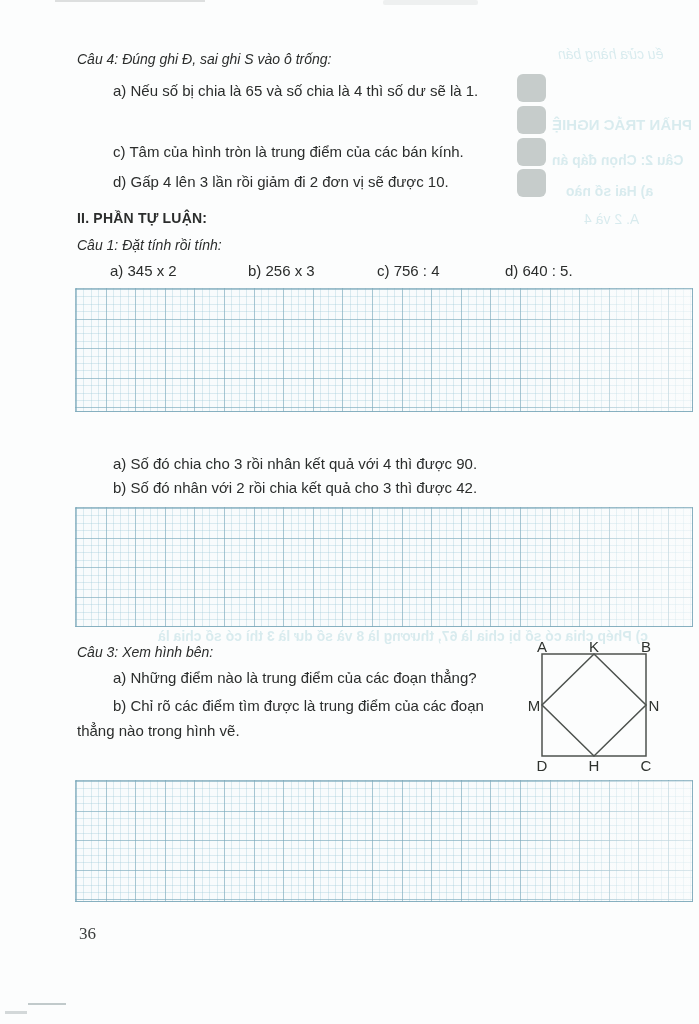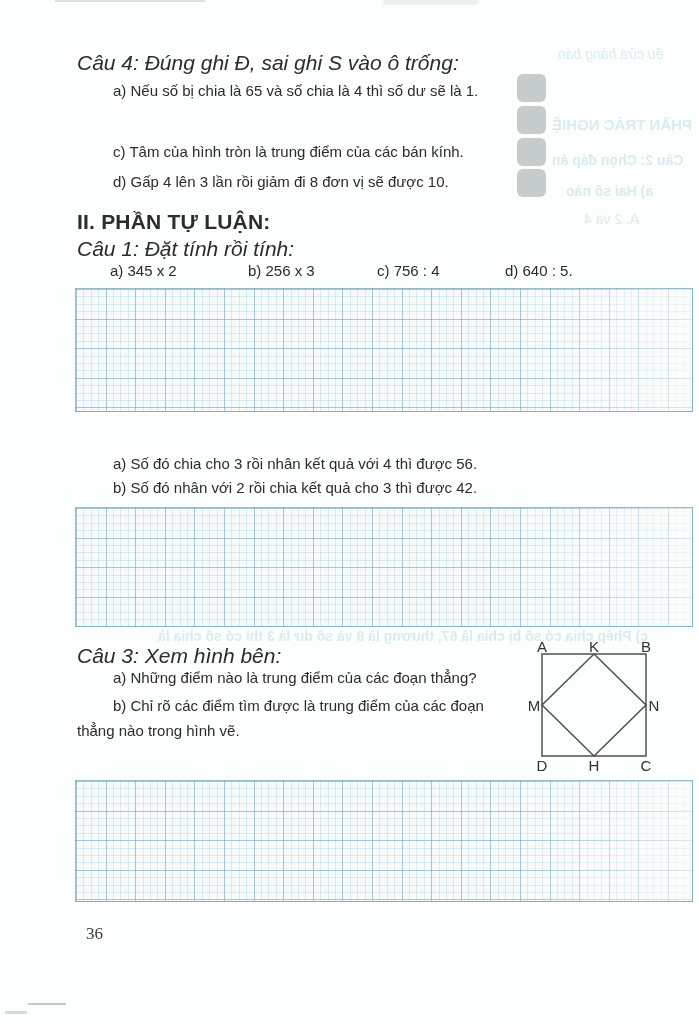--- a/index.html
+++ b/index.html
@@ -5,21 +5,21 @@
   html,body{margin:0;padding:0;background:#e8e8e8;}
   #page{
     position:relative;width:699px;height:1024px;margin:0 auto;
     background:#fcfdfd;overflow:hidden;
     font-family:"Liberation Sans","DejaVu Sans",sans-serif;
     color:#2b2d2c;font-size:15px;
   }
   .abs{position:absolute;}
   .it{font-style:italic;}
   .b{font-weight:bold;}
-  .heading{font-size:21px;white-space:nowrap;}
+  .heading{font-size:14px;white-space:nowrap;}
   .item{white-space:nowrap;}
   .answer-box{
     width:29px;height:28px;border-radius:6px;background:#c6cccb;
   }
   .grid{
     background-color:#f8fbfc;
     border:1px solid rgba(124,168,186,.75);
     background-image:
       repeating-linear-gradient(to right, rgba(124,168,186,.55) 0px, rgba(124,168,186,.55) 1px, transparent 1px, transparent 29.6px),
       repeating-linear-gradient(to bottom, rgba(124,168,186,.55) 0px, rgba(124,168,186,.55) 1px, transparent 1px, transparent 29.6px),
@@ -51,38 +51,38 @@
 
   <div class="abs bleed it" style="left:558px;top:46px;font-size:14px;">ếu cửa hàng bán</div>
   <div class="abs bleed b" style="left:552px;top:116px;font-size:15px;">PHẦN TRẮC NGHIỆ</div>
   <div class="abs bleed b" style="left:552px;top:152px;font-size:14px;">Câu 2: Chọn đáp án</div>
   <div class="abs bleed b" style="left:566px;top:183px;font-size:14px;">a) Hai số nào</div>
   <div class="abs bleed" style="left:584px;top:211px;font-size:14px;">A. 2 và 4</div>
 
   <div class="abs it heading" style="left:77px;top:51px;">Câu 4: Đúng ghi Đ, sai ghi S vào ô trống:</div>
   <div class="abs item" style="left:113px;top:82px;">a) Nếu số bị chia là 65 và số chia là 4 thì số dư sẽ là 1.</div>
   <div class="abs item" style="left:113px;top:143px;">c) Tâm của hình tròn là trung điểm của các bán kính.</div>
-  <div class="abs item" style="left:113px;top:173px;">d) Gấp 4 lên 3 lần rồi giảm đi 8 đơn vị sẽ được 10.</div>
+  <div class="abs item" style="left:113px;top:173px;">d) Gấp 4 lên 3 lần rồi giảm đi 2 đơn vị sẽ được 10.</div>
 
   <div class="abs answer-box" style="left:517px;top:74px;"></div>
   <div class="abs answer-box" style="left:517px;top:106px;"></div>
   <div class="abs answer-box" style="left:517px;top:138px;"></div>
   <div class="abs answer-box" style="left:517px;top:169px;"></div>
 
   <div class="abs b heading" style="left:77px;top:210px;letter-spacing:.2px;">II. PHẦN TỰ LUẬN:</div>
 
   <div class="abs it heading" style="left:77px;top:237px;">Câu 1: Đặt tính rồi tính:</div>
   <div class="abs item" style="left:110px;top:262px;">a) 345 x 2</div>
   <div class="abs item" style="left:248px;top:262px;">b) 256 x 3</div>
   <div class="abs item" style="left:377px;top:262px;">c) 756 : 4</div>
   <div class="abs item" style="left:505px;top:262px;">d) 640 : 5.</div>
 
   <div class="abs grid" style="left:75px;top:288px;width:616px;height:122px;"></div>
 
-  <div class="abs item" style="left:113px;top:455px;">a) Số đó chia cho 3 rồi nhân kết quả với 4 thì được 56.</div>
+  <div class="abs item" style="left:113px;top:455px;">a) Số đó chia cho 3 rồi nhân kết quả với 4 thì được 90.</div>
   <div class="abs item" style="left:113px;top:479px;">b) Số đó nhân với 2 rồi chia kết quả cho 3 thì được 42.</div>
 
   <div class="abs grid" style="left:75px;top:507px;width:616px;height:118px;"></div>
 
   <div class="abs bleed b" style="left:92px;top:628px;font-size:14px;width:556px;">c) Phép chia có số bị chia là 67, thương là 8 và số dư là 3 thì có số chia là</div>
 
   <div class="abs it heading" style="left:77px;top:644px;">Câu 3: Xem hình bên:</div>
   <div class="abs item" style="left:113px;top:669px;">a) Những điểm nào là trung điểm của các đoạn thẳng?</div>
   <div class="abs item" style="left:113px;top:697px;">b) Chỉ rõ các điểm tìm được là trung điểm của các đoạn</div>
   <div class="abs item" style="left:77px;top:722px;">thẳng nào trong hình vẽ.</div>
@@ -97,18 +97,18 @@
     <span class="abs figure-label" style="left:118px;top:8px;">B</span>
     <span class="abs figure-label" style="left:6px;top:67px;">M</span>
     <span class="abs figure-label" style="left:126px;top:67px;">N</span>
     <span class="abs figure-label" style="left:14px;top:127px;">D</span>
     <span class="abs figure-label" style="left:66px;top:127px;">H</span>
     <span class="abs figure-label" style="left:118px;top:127px;">C</span>
   </div>
 
   <div class="abs grid" style="left:75px;top:780px;width:616px;height:120px;"></div>
 
-  <div class="abs" id="page-number" style="left:86px;top:924px;">36</div>
+  <div class="abs" id="page-number" style="left:79px;top:924px;">36</div>
 
   <div class="abs artifact" style="left:28px;top:1003px;width:38px;height:2px;background:#8fa0a2;opacity:.55;"></div>
   <div class="abs artifact" style="left:5px;top:1011px;width:22px;height:3px;background:#aab4b5;opacity:.5;"></div>
 
 </div>
 
 </body></html>

